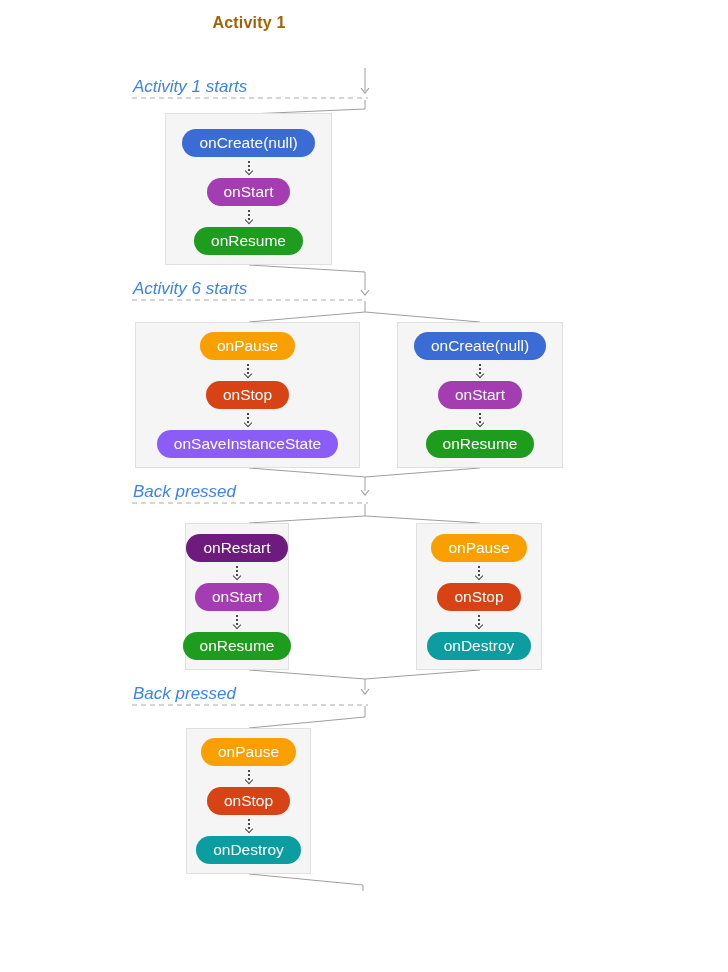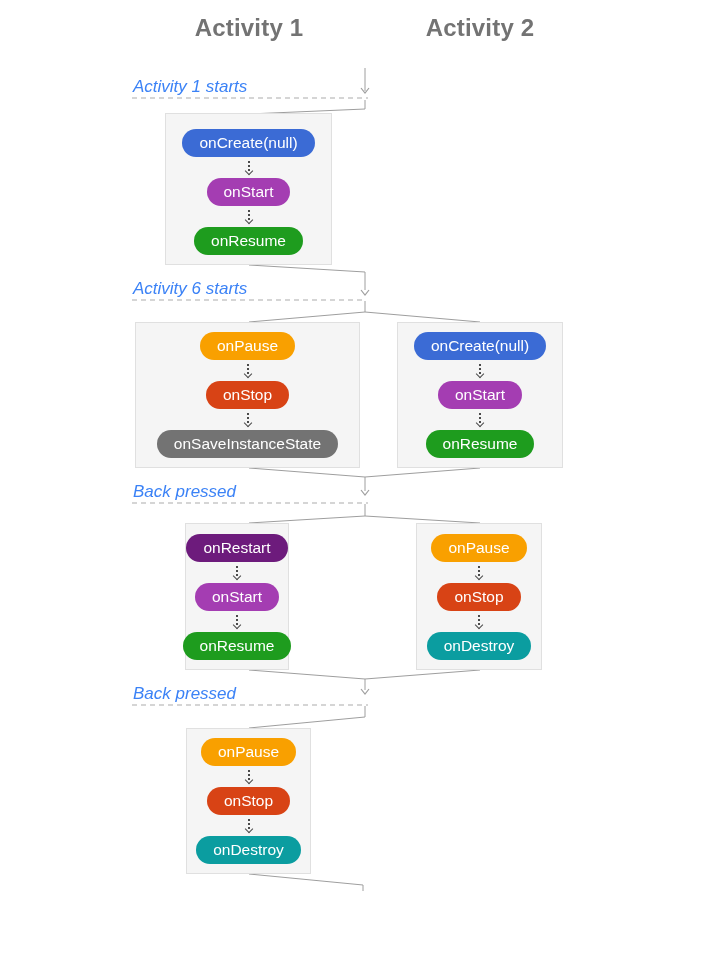--- a/index.html
+++ b/index.html
@@ -15,23 +15,23 @@
     position: absolute;
     left: 0; top: 0;
     width: 728px; height: 972px;
     pointer-events: none;
   }
   .col-header {
     position: absolute;
     top: 14px;
     width: 160px;
     text-align: center;
-    font-size: 24px;
+    font-size: 16px;
     font-weight: 600;
-    color: #737373;
+    color: #a16207;
     letter-spacing: 0.2px;
   }
   .col-header.c1 { left: 169px; }
   .col-header.c2 { left: 400px; }
   .event-label {
     position: absolute;
     left: 133px;
     font-size: 17px;
     font-style: italic;
     color: #3b82f6;
@@ -129,41 +129,40 @@
 
     <g stroke="#c8c8c8" stroke-width="1.3" stroke-dasharray="5 4" fill="none">
       <path d="M132,98 L368,98"></path>
       <path d="M132,300 L364,300"></path>
       <path d="M132,503 L368,503"></path>
       <path d="M132,705 L368,705"></path>
     </g>
   </svg>
 
   <div class="col-header c1">Activity 1</div>
-  <div class="col-header c2">Activity 2</div>
 
   <div class="event-label e1">Activity 1 starts</div>
   <div class="event-label e2">Activity 6 starts</div>
   <div class="event-label e3">Back pressed</div>
   <div class="event-label e4">Back pressed</div>
 
   <div class="panel p1" style="background-color: rgb(245, 245, 245); border-color: rgb(224, 224, 224);">
     <span class="lc-box" style="background-color: rgb(59, 107, 213); color: rgb(255, 255, 255);">onCreate(null)</span>
     <span class="mini-arrow"></span>
     <span class="lc-box" style="background-color: rgb(164, 61, 178); color: rgb(255, 255, 255);">onStart</span>
     <span class="mini-arrow"></span>
     <span class="lc-box" style="background-color: rgb(30, 156, 30); color: rgb(255, 255, 255);">onResume</span>
   </div>
 
   <div class="panel p2" style="background-color: rgb(245, 245, 245); border-color: rgb(224, 224, 224);">
     <span class="lc-box" style="background-color: rgb(249, 160, 0); color: rgb(255, 255, 255);">onPause</span>
     <span class="mini-arrow"></span>
     <span class="lc-box" style="background-color: rgb(216, 67, 21); color: rgb(255, 255, 255);">onStop</span>
     <span class="mini-arrow"></span>
-    <span class="lc-box" style="background-color: #737373; color: rgb(255, 255, 255);">onSaveInstanceState</span>
+    <span class="lc-box" style="background-color: #8b5cf6; color: rgb(255, 255, 255);">onSaveInstanceState</span>
   </div>
 
   <div class="panel p3" style="background-color: rgb(245, 245, 245); border-color: rgb(224, 224, 224);">
     <span class="lc-box" style="background-color: rgb(59, 107, 213); color: rgb(255, 255, 255);">onCreate(null)</span>
     <span class="mini-arrow"></span>
     <span class="lc-box" style="background-color: rgb(164, 61, 178); color: rgb(255, 255, 255);">onStart</span>
     <span class="mini-arrow"></span>
     <span class="lc-box" style="background-color: rgb(30, 156, 30); color: rgb(255, 255, 255);">onResume</span>
   </div>
 

